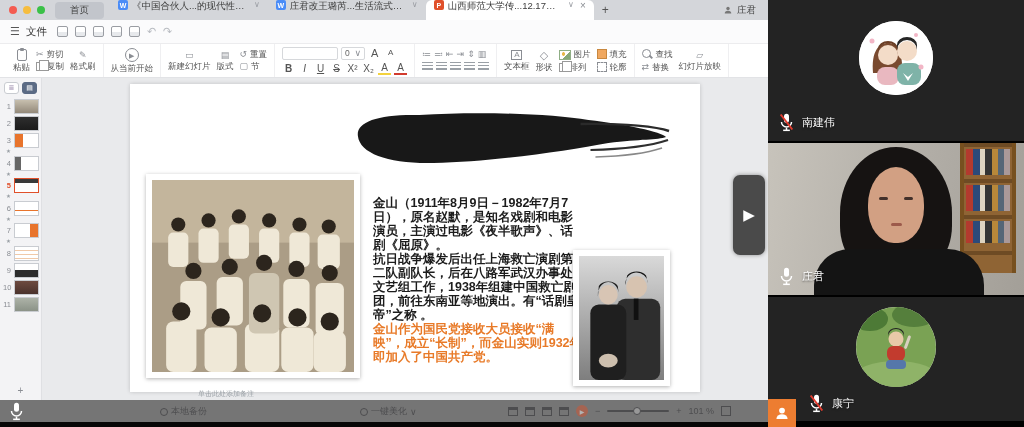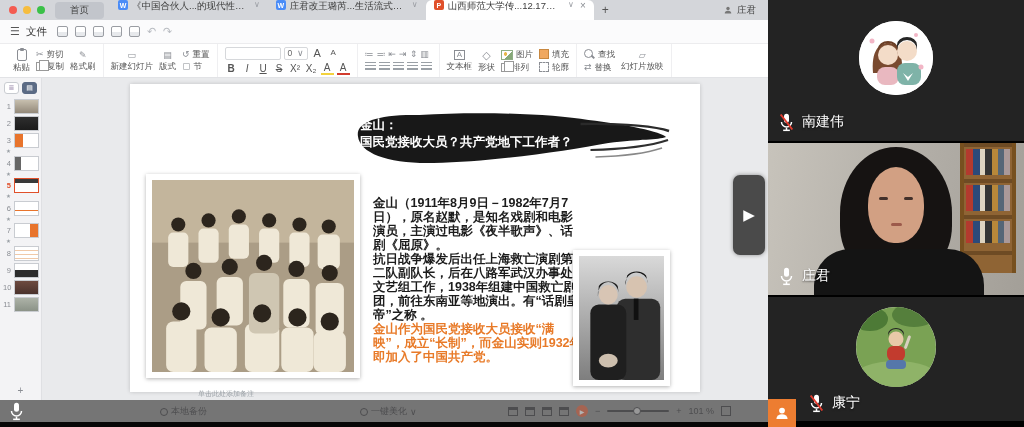--- a/index.html
+++ b/index.html
@@ -119,21 +119,21 @@
 
   
   .panel{position:absolute;left:768px;top:0;width:256px;height:427px;background:#000;}
   .tile{position:absolute;left:0;width:256px;background:#232323;overflow:hidden;}
   .tile1{top:0;height:141px;}
   .tile2{top:143px;height:152px;}
   .tile3{top:297px;height:124px;}
   .avatar-circle{position:absolute;left:50%;transform:translateX(-50%);border-radius:50%;overflow:hidden;background:#fff;}
   .t1-av{top:21px;width:74px;height:74px;}
   .t3-av{top:10px;width:80px;height:80px;}
-  .nametag{position:absolute;left:10px;bottom:9px;display:flex;align-items:center;gap:7px;color:#fff;font-size:14px;text-shadow:0 1px 2px rgba(0,0,0,.6);z-index:3;}
+  .nametag{position:absolute;left:10px;bottom:9px;display:flex;align-items:center;gap:7px;color:#fff;font-size:11px;text-shadow:0 1px 2px rgba(0,0,0,.6);z-index:3;}
   .micwrap{width:17px;height:20px;flex:0 0 auto;}
   .micwrap svg{width:100%;height:100%;}
   
   .video-scene{position:absolute;inset:0;background:linear-gradient(100deg,#c7c3bb,#b2aea7 55%,#a39f98);}
   .bookshelf{position:absolute;right:8px;top:0;bottom:22px;width:56px;background:#8f6434;border-left:4px solid #77501f;border-right:4px solid #77501f;
     background-image:repeating-linear-gradient(#6e4b24 0 4px,transparent 4px 36px);}
   .books{position:absolute;left:2px;width:44px;height:26px;background:linear-gradient(90deg,#b33a2e 0 7px,#2b4a7a 7px 14px,#ddd3c0 14px 19px,#333 19px 26px,#b8883a 26px 32px,#567 32px 38px,#a99 38px 44px);}
   .books.b1{top:6px;}.books.b2{top:42px;}.books.b3{top:78px;height:22px;}
   .person{position:absolute;left:64px;top:4px;width:130px;height:150px;}
   .hair{position:absolute;left:8px;top:0;width:112px;height:132px;background:#161312;border-radius:52% 52% 42% 42%;}
@@ -218,20 +218,26 @@
               <span>复制</span>
             </span>
         </div>
         <div class="vbtn">
           <span class="ico">✎</span>
           <span>格式刷</span>
         </div>
       </div>
       <div class="tgroup">
         <div class="vbtn">
+          <span class="playc">▶</span>
+          <span>从当前开始</span>
+        </div>
+      </div>
+      <div class="tgroup">
+        <div class="vbtn">
           <span class="ico">▭</span>
           <span>新建幻灯片</span>
         </div>
         <div class="vbtn">
           <span class="ico">▤</span>
           <span>版式</span>
         </div>
         <div class="stack">
           <span class="srow">
               <span class="ico">↺</span>
@@ -395,22 +401,20 @@
 
       <div class="canvas">
         <div class="slide">
           <div class="ink">
             <svg viewBox="0 0 330 58" preserveAspectRatio="none">
               <path d="M16,26 C14,12 36,4 78,5 C140,1 210,4 248,10 C285,14 322,22 326,27 C318,30 300,29 268,33 C225,41 150,52 92,53 C48,54 18,44 16,26 Z" fill="#181818"></path>
               <path d="M240,14 C285,13 318,17 329,21" stroke="#2a2a2a" stroke-width="2.4" fill="none"></path>
               <path d="M250,40 C292,39 316,34 328,30" stroke="#2f2f2f" stroke-width="2.2" fill="none"></path>
               <path d="M255,47 C290,46 310,42 322,38" stroke="#555" stroke-width="1.4" fill="none" opacity=".7"></path>
             </svg>
-            <div class="slide-title">金山：
-国民党接收大员？共产党地下工作者？</div>
           </div>
 
           <div class="photo ph-group">
             <svg viewBox="0 0 200 190" preserveAspectRatio="none">
               <rect width="200" height="190" fill="#ab9d86"></rect>
               <rect width="200" height="62" fill="#c3b59c"></rect>
               <g fill="#efe8d7">
                 <rect x="16" y="52" width="20" height="34" rx="5"></rect>
                   <rect x="46" y="48" width="20" height="34" rx="5"></rect>
                   <rect x="76" y="44" width="20" height="34" rx="5"></rect>

